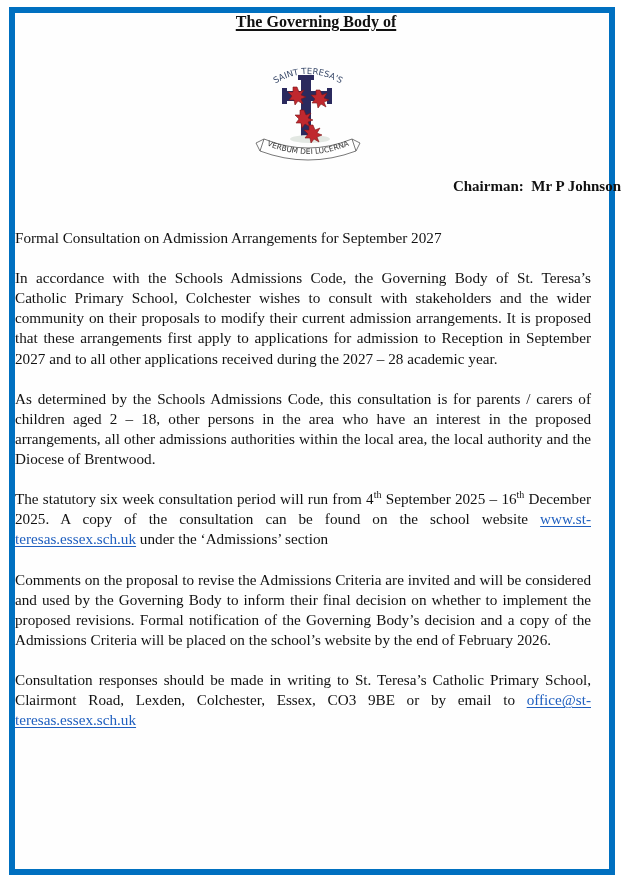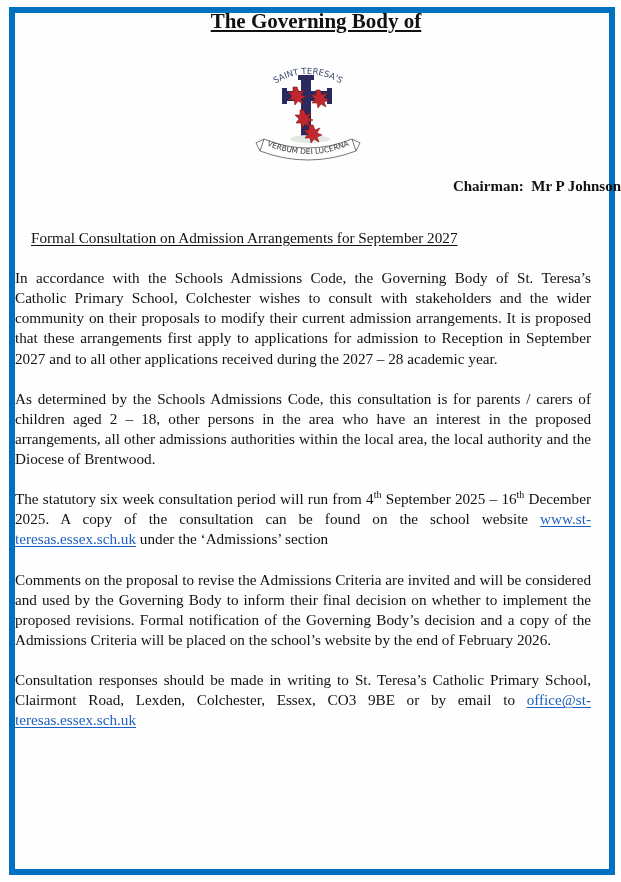--- a/index.html
+++ b/index.html
@@ -1,30 +1,30 @@
 <!DOCTYPE html>
 <html><head>
 <meta charset="utf-8">
 <style>
   html, body { margin: 0; padding: 0; background: #ffffff; }
   body { width: 621px; height: 882px; position: relative; overflow: hidden;
          font-family: "Liberation Serif", "DejaVu Serif", serif; color: #111; }
   .frame { position: absolute; left: 9px; top: 7px; width: 594px; height: 856px;
            border: 6px solid #0070C0; background: #fefefe; }
   .title { position: absolute; left: 11px; right: 0; top: 10px; text-align: center;
-           font-weight: bold; font-size: 21px; line-height: 23px; }
+           font-weight: bold; font-size: 16px; line-height: 23px; }
   .title span { text-decoration: underline; text-decoration-thickness: 1.5px; text-underline-offset: 2px; }
   .crest { position: absolute; left: 248px; top: 59px; width: 120px; height: 110px; }
   .contact { position: absolute; left: 0; right: 0; top: 176px; text-align: right;
              font-weight: bold; font-size: 15px; line-height: 20px; }
   .contact .email { color: #2E6CC4; }
   .content { position: absolute; left: 15px; top: 228px; width: 576px;
              font-size: 15.2px; line-height: 20.1px; }
   .content p { margin: 0 0 20.1px 0; text-align: justify; }
-  .heading { text-decoration: underline; text-underline-offset: 2px; padding-left: 16px; }
+  .heading { text-underline-offset: 2px; }
   a.link { color: #1F5FBF; text-decoration: underline; text-underline-offset: 2px; }
   sup { font-size: 10px; line-height: 0; vertical-align: super; }
 </style>
 </head>
 <body>
 
 <div class="frame"></div>
 
 <div class="title">
   <span>The Governing Body of</span><br>

